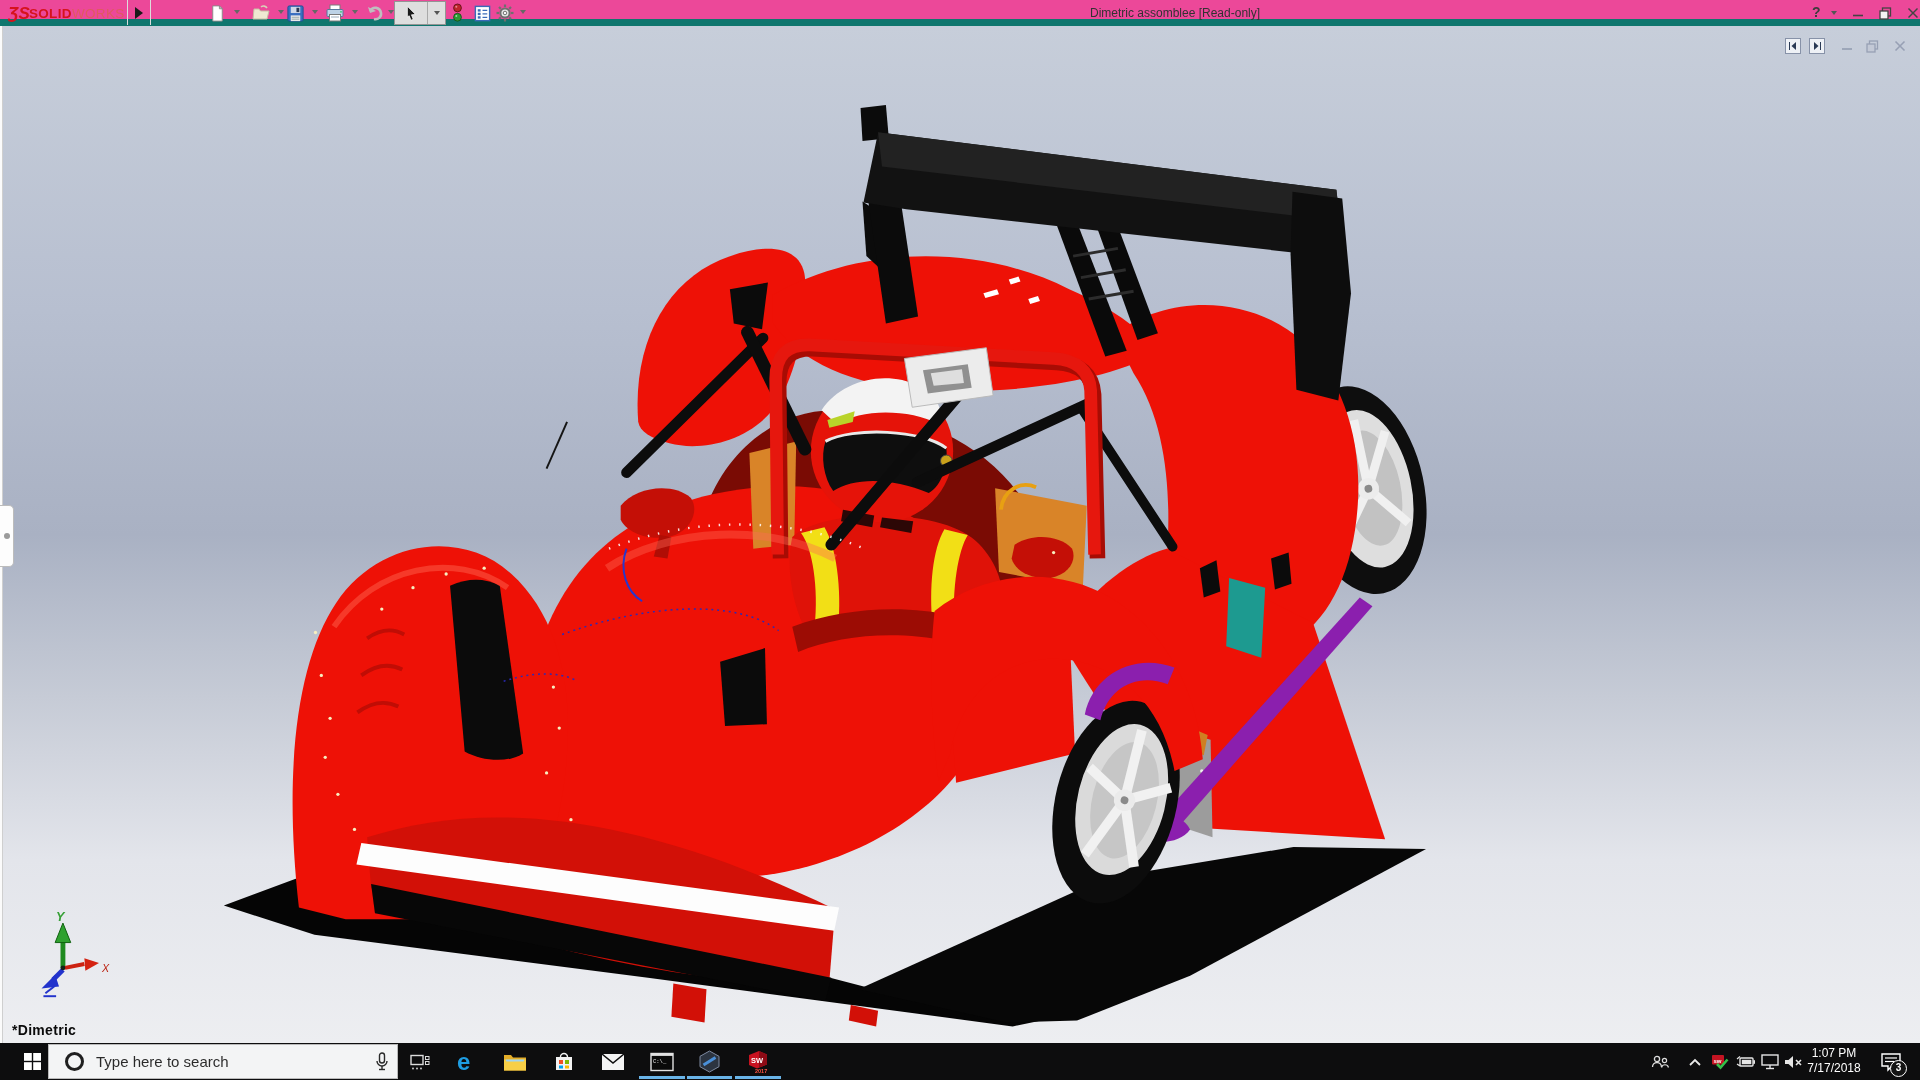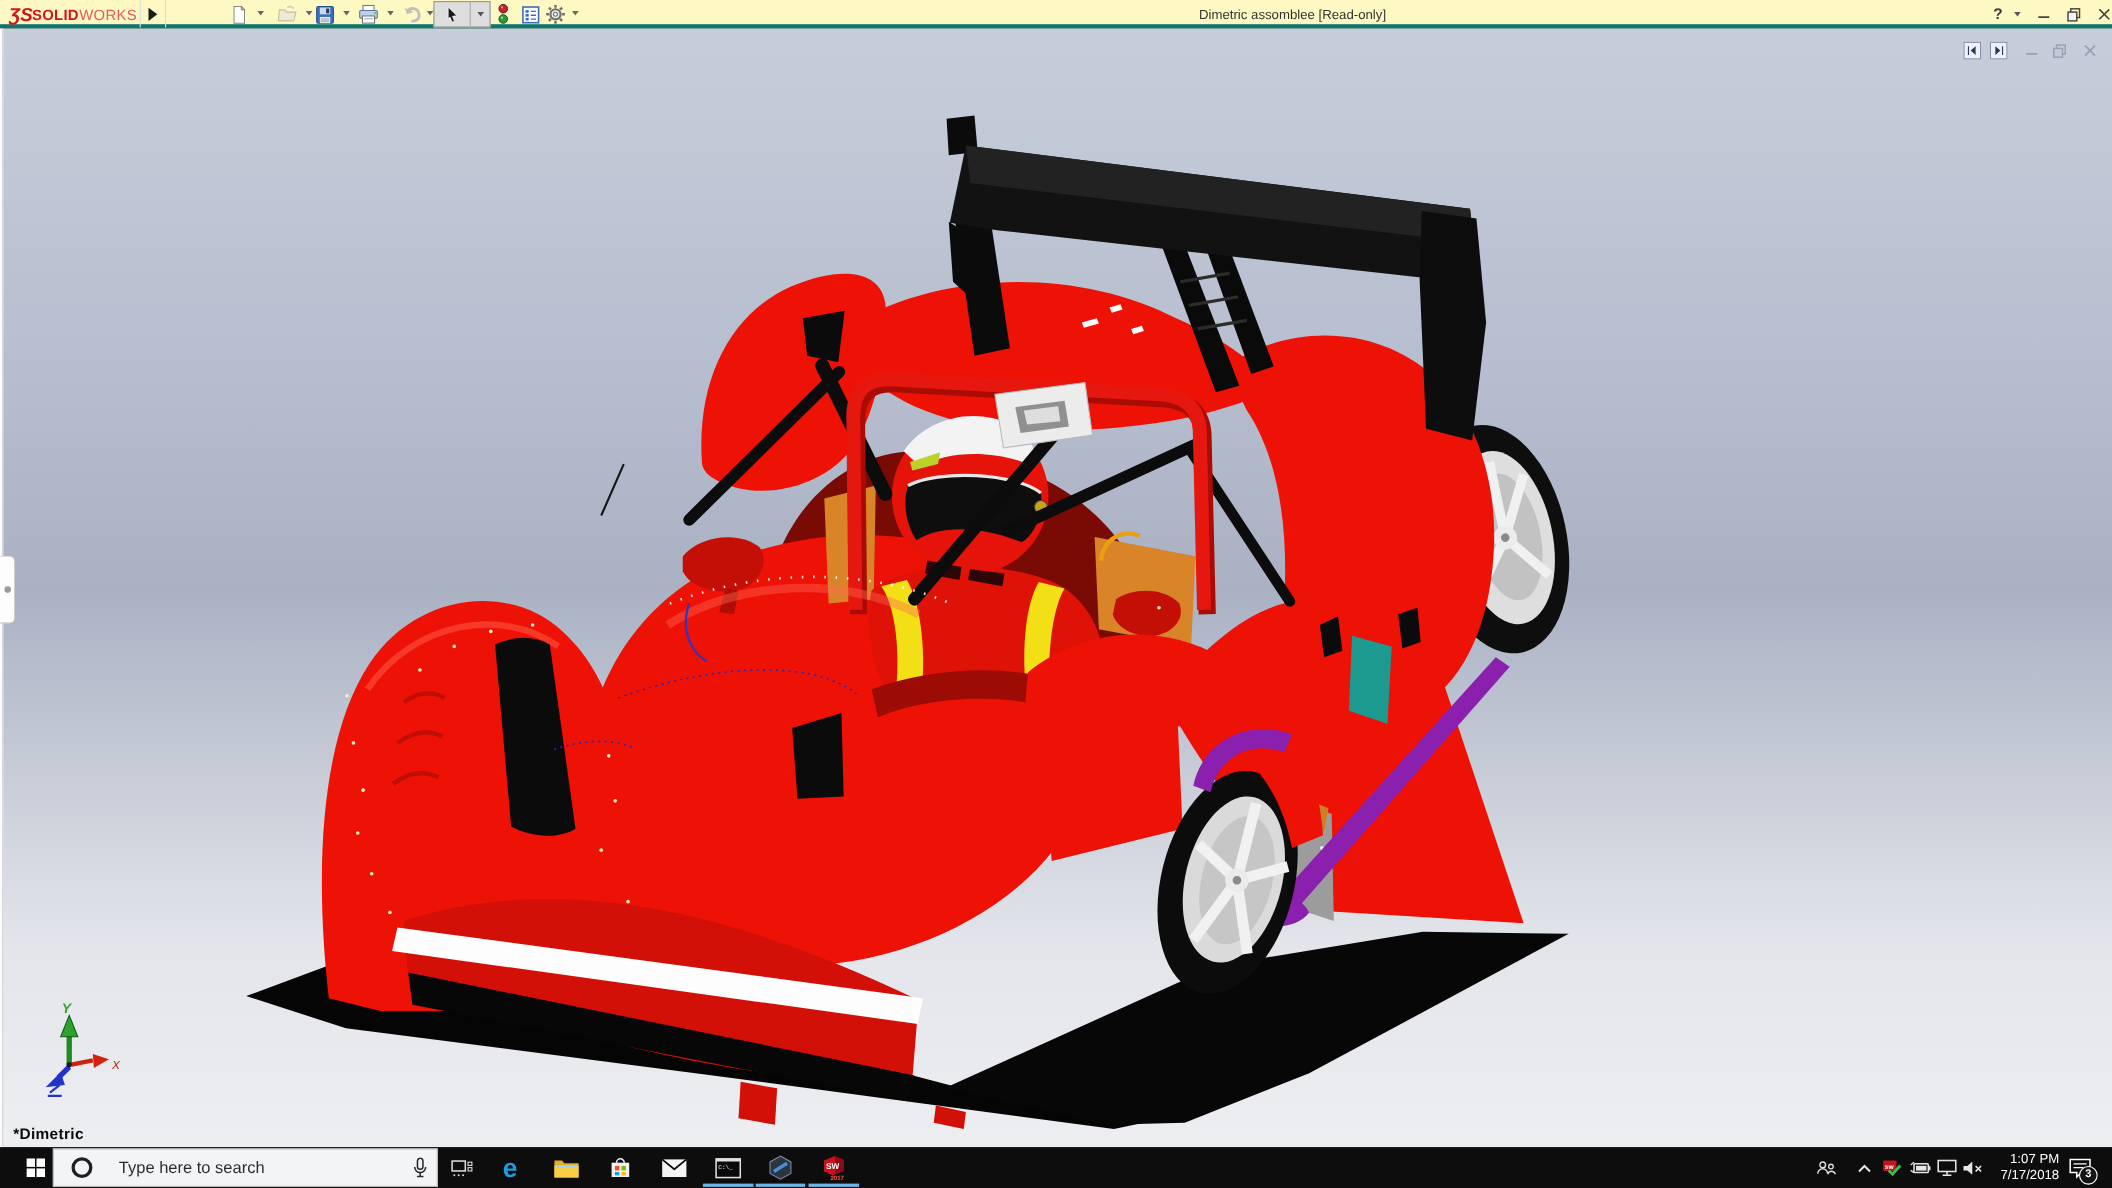--- a/index.html
+++ b/index.html
@@ -1,20 +1,20 @@
 <!DOCTYPE html>
 <html style="--body-red: #ee1106; --body-red-dark: #d21007; --accent-purple: #8b1fae; --accent-teal: #1d9a90; --accent-orange: #d98428; --accent-yellow: #f2df16; --underline: #69b4e8; --wing-black: #0d0d0d; --background-top: #c7ceda; --background-bottom: #edeef1;"><head>
 <meta charset="utf-8">
 <style>
   * { margin:0; padding:0; box-sizing:border-box; }
   html,body { width:1920px; height:1080px; overflow:hidden; font-family:"Liberation Sans",sans-serif; background:#000; }
   #stage { position:relative; width:1920px; height:1080px; }
 
   
-  .titlebar { position:absolute; top:0; left:0; width:1920px; height:26px; background:#fef9c3; border-bottom:4px solid #0f766e; }
+  .titlebar { position:absolute; top:0; left:0; width:1920px; height:26px; background:#ec4899; border-bottom:7px solid #0f766e; }
   .logo { position:absolute; left:8px; top:2px; width:118px; height:22px; }
   .flyout-btn { position:absolute; left:127px; top:0; width:24px; height:25px; border-left:1px solid #dcdcdc; border-right:1px solid #dcdcdc; display:flex; align-items:center; justify-content:center; }
   .flyout-btn .tri { width:0; height:0; border-left:8px solid #1a1a1a; border-top:6px solid transparent; border-bottom:6px solid transparent; }
   .tb-ico { position:absolute; top:2px; width:22px; height:22px; display:flex; align-items:center; justify-content:center; }
   .tb-caret { position:absolute; top:10px; width:10px; height:8px; }
   .tb-caret::after { content:""; display:block; margin:0 auto; width:0; height:0; border-left:3.5px solid transparent; border-right:3.5px solid transparent; border-top:4px solid #666; }
   .sel-group { position:absolute; left:394px; top:1px; width:52px; height:24px; background:#dedede; border:1px solid #949494; display:flex; }
   .sel-group .ico { width:32px; height:22px; display:flex; align-items:center; justify-content:center; }
   .sel-group .car { width:18px; border-left:1px solid #a9a9a9; display:flex; align-items:center; justify-content:center; }
   .sel-group .car::after { content:""; width:0; height:0; border-left:3.5px solid transparent; border-right:3.5px solid transparent; border-top:4px solid #555; }
@@ -32,27 +32,27 @@
   .doc-ctl-box { position:absolute; top:12px; width:16px; height:16px; background:#eef1f6; border:1px solid #8792a8; display:flex; align-items:center; justify-content:center; }
   .doc-ctl { position:absolute; top:12px; width:17px; height:16px; display:flex; align-items:center; justify-content:center; }
   .view-label { position:absolute; left:12px; top:996px; font-size:14px; font-weight:bold; color:#0a0a0a; letter-spacing:.3px; }
   #model-svg { position:absolute; left:0; top:0; }
 
   
   .taskbar { position:absolute; left:0; top:1043px; width:1920px; height:37px; background:#0d0d0e; }
   .start { position:absolute; left:12px; top:0; width:40px; height:37px; display:flex; align-items:center; justify-content:center; }
   .searchbox { position:absolute; left:48px; top:1px; width:350px; height:35px; background:#f3f4f5; border:1px solid #b9b9b9; display:flex; align-items:center; }
   .cortana { width:19px; height:19px; border:3px solid #1f1f1f; border-radius:50%; margin-left:16px; }
-  .searchbox input { flex:1; border:none; outline:none; background:transparent; font-size:15px; color:#1f1f1f; margin-left:24px; font-family:"Liberation Sans",sans-serif; }
+  .searchbox input { flex:1; border:none; outline:none; background:transparent; font-size:15px; color:#1f1f1f; margin-left:12px; font-family:"Liberation Sans",sans-serif; }
   .searchbox input::placeholder { color:#1f1f1f; opacity:.95; }
   .mic { width:30px; height:24px; display:flex; align-items:center; justify-content:center; }
   .tb-app { position:absolute; top:0; width:44px; height:37px; display:flex; align-items:center; justify-content:center; }
   .underline { position:absolute; top:33px; height:3px; background:var(--underline,#69b4e8); }
   .tray-ico { position:absolute; top:0; width:26px; height:37px; display:flex; align-items:center; justify-content:center; }
-  .clock { position:absolute; left:1796px; top:3px; width:76px; text-align:right; color:#fff; font-size:12px; line-height:15px; }
+  .clock { position:absolute; left:1796px; top:3px; width:76px; text-align:center; color:#fff; font-size:12px; line-height:15px; }
   .badge { position:absolute; left:1890px; top:1060px; width:17px; height:17px; background:#141414; border:1.5px solid #fff; border-radius:50%; color:#fff; font-size:10px; font-weight:bold; text-align:center; line-height:14px; }
 
   
   .cbody { fill:var(--body-red,#ee1106); } .cbodyd { fill:var(--body-red-dark,#d21007); }
   .cpurple { fill:var(--accent-purple,#8b1fae); } .cteal { fill:var(--accent-teal,#1d9a90); }
   .corange { fill:var(--accent-orange,#d98428); } .cyellow { fill:var(--accent-yellow,#f2df16); }
   .cblk { fill:#0b0b0b; }
 </style>
 </head>
 <body>

